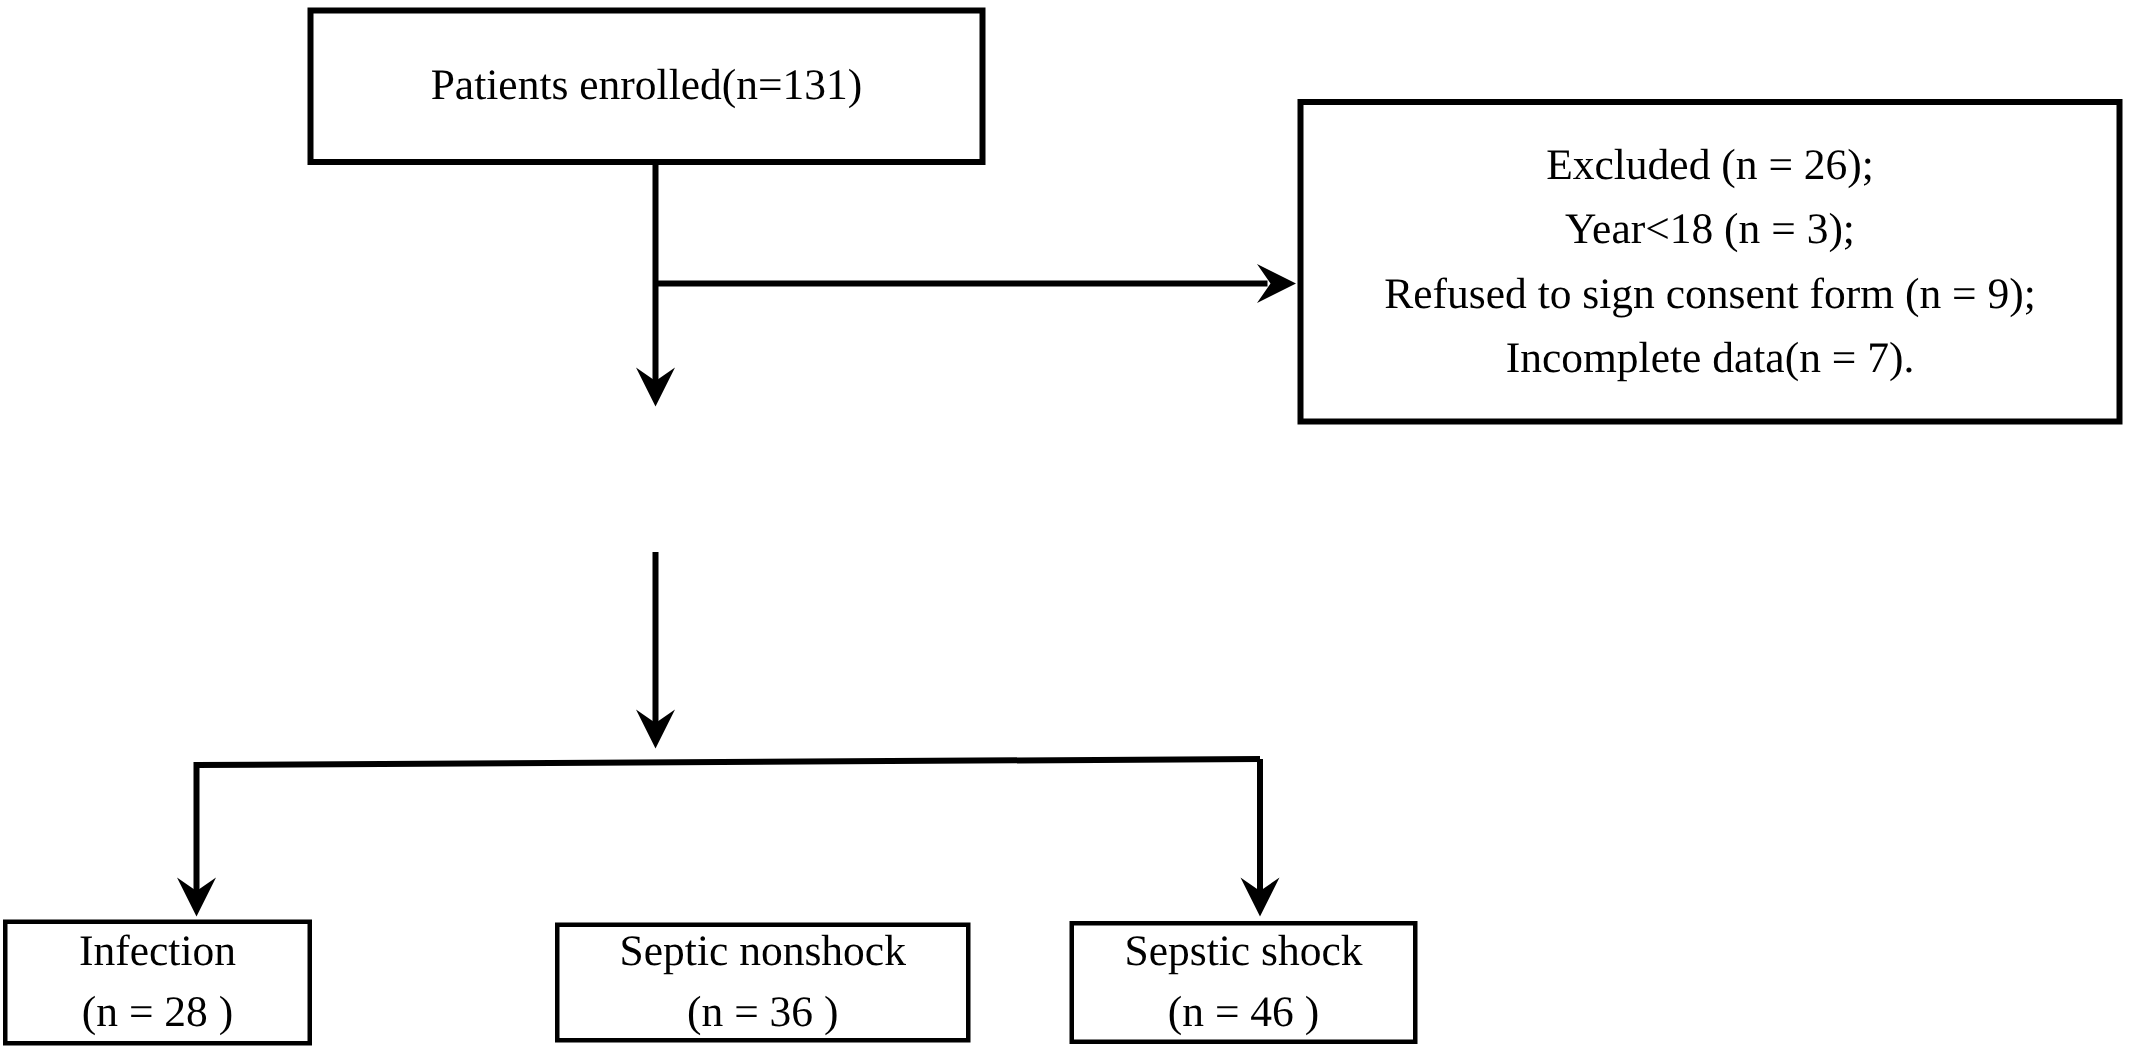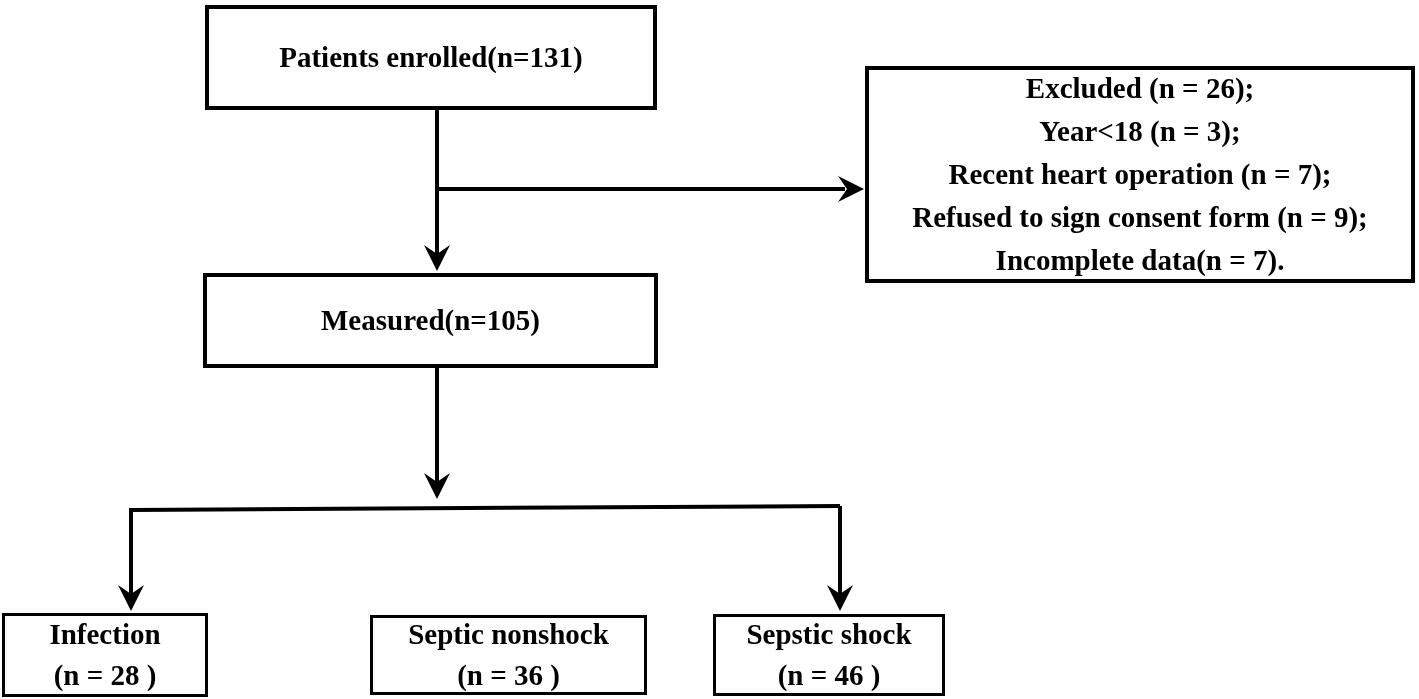--- a/index.html
+++ b/index.html
@@ -2,21 +2,21 @@
 <html><head>
 <meta charset="utf-8">
 <style>
   html, body { margin: 0; padding: 0; background: #ffffff; }
   .canvas {
     position: relative;
     width: 1419px;
     height: 699px;
     background: #ffffff;
     font-family: "Liberation Serif", serif;
-    font-weight: bold;
+    font-weight: normal;
     color: #000000;
     overflow: hidden;
   }
   .connectors {
     position: absolute;
     left: 0; top: 0;
     width: 1419px; height: 699px;
   }
   .node {
     position: absolute;
@@ -65,28 +65,24 @@
     <polygon class="head" points="840,611 827,585 840,594 853,585"></polygon>
   </svg>
 
   <div class="node node-enrolled">
     <span>Patients enrolled(n=131)</span>
   </div>
 
   <div class="node node-excluded">
     <span>Excluded (n = 26);</span>
     <span>Year&lt;18 (n = 3);</span>
-    <span>Recent heart operation (n = 7);</span>
     <span>Refused to sign consent form (n = 9);</span>
     <span>Incomplete data(n = 7).</span>
   </div>
 
-  <div class="node node-measured">
-    <span>Measured(n=105)</span>
-  </div>
 
   <div class="node node-infection">
     <span>Infection</span>
     <span>(n = 28 )</span>
   </div>
 
   <div class="node node-nonshock">
     <span>Septic nonshock</span>
     <span>(n = 36 )</span>
   </div>

